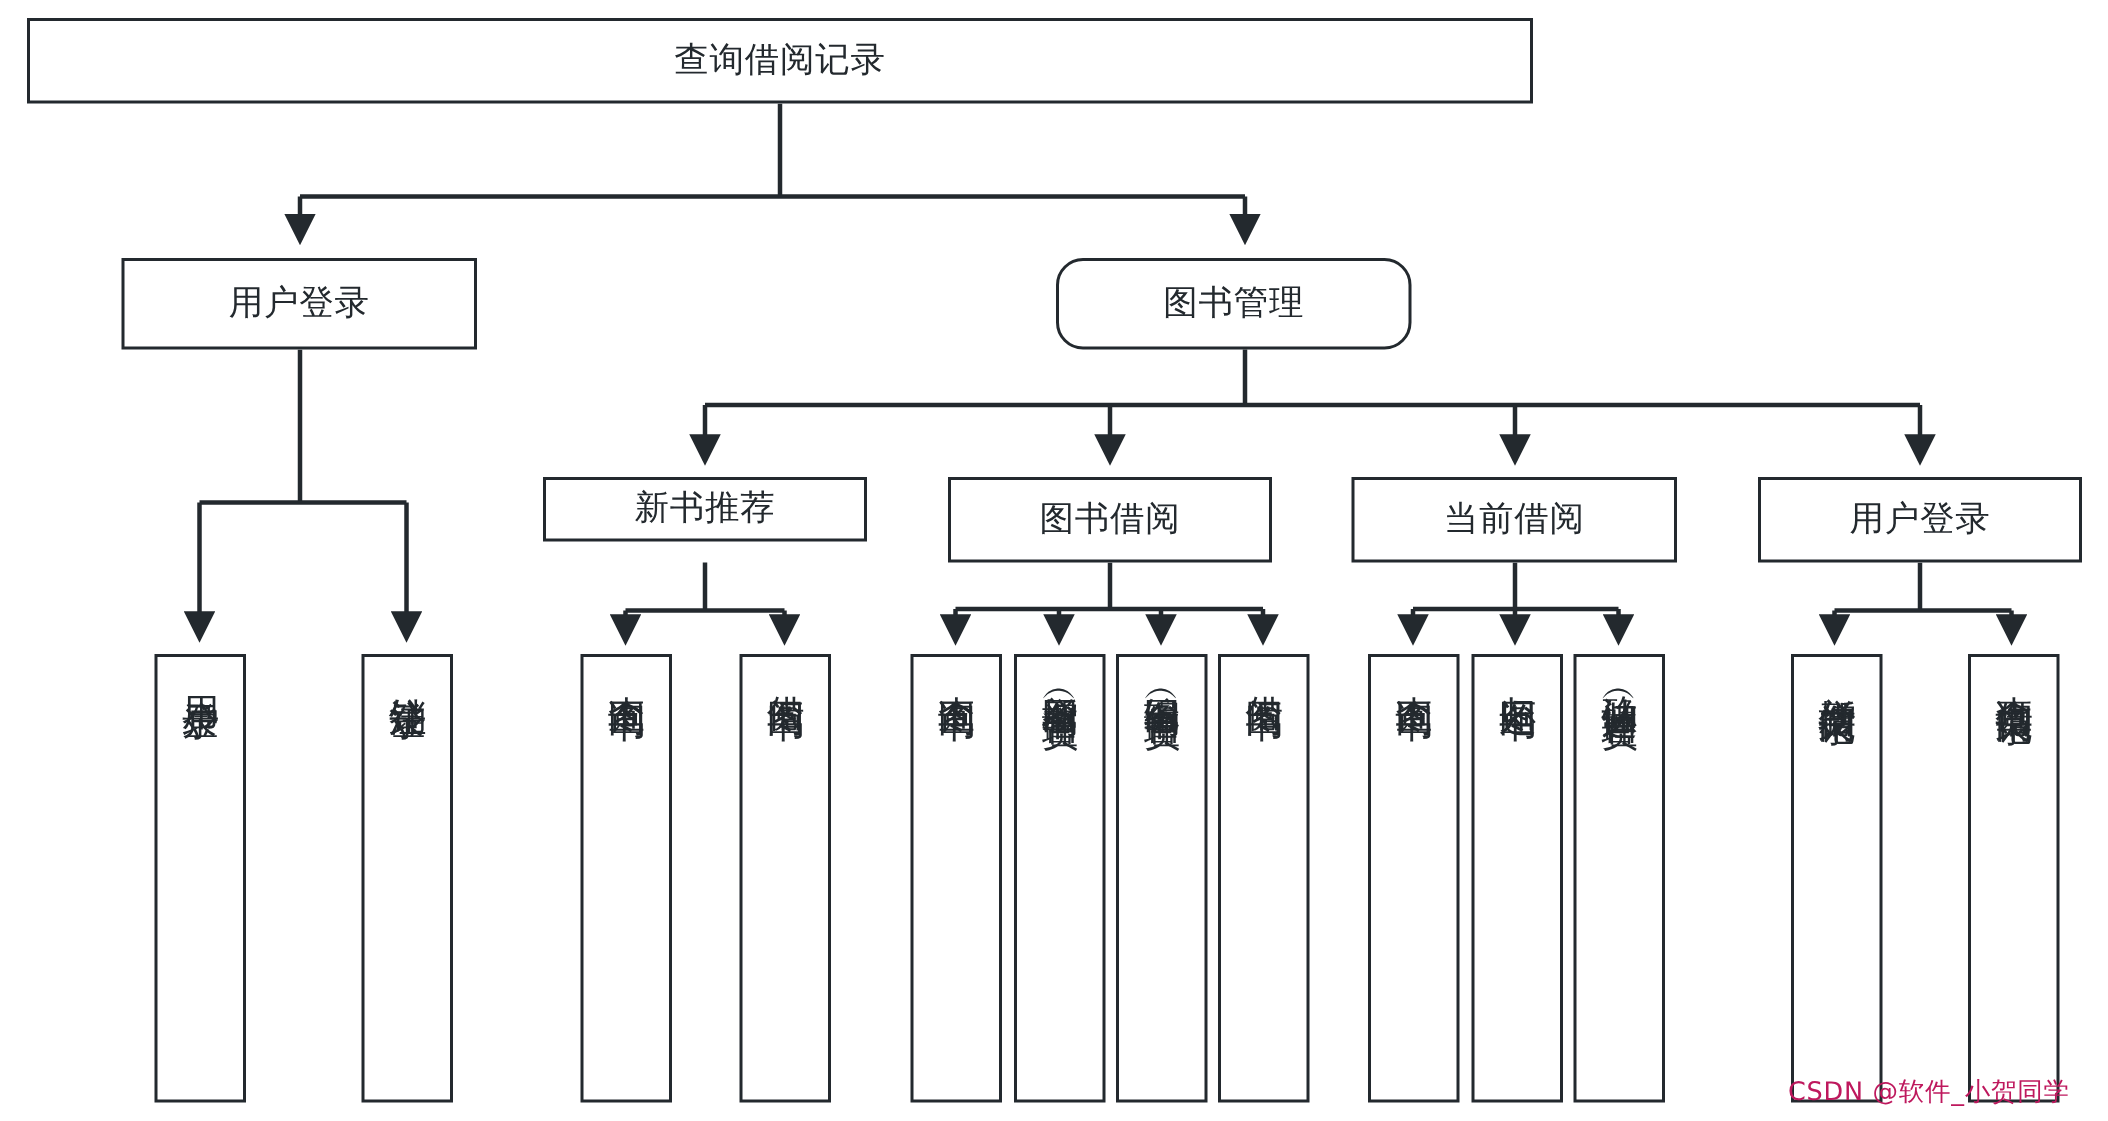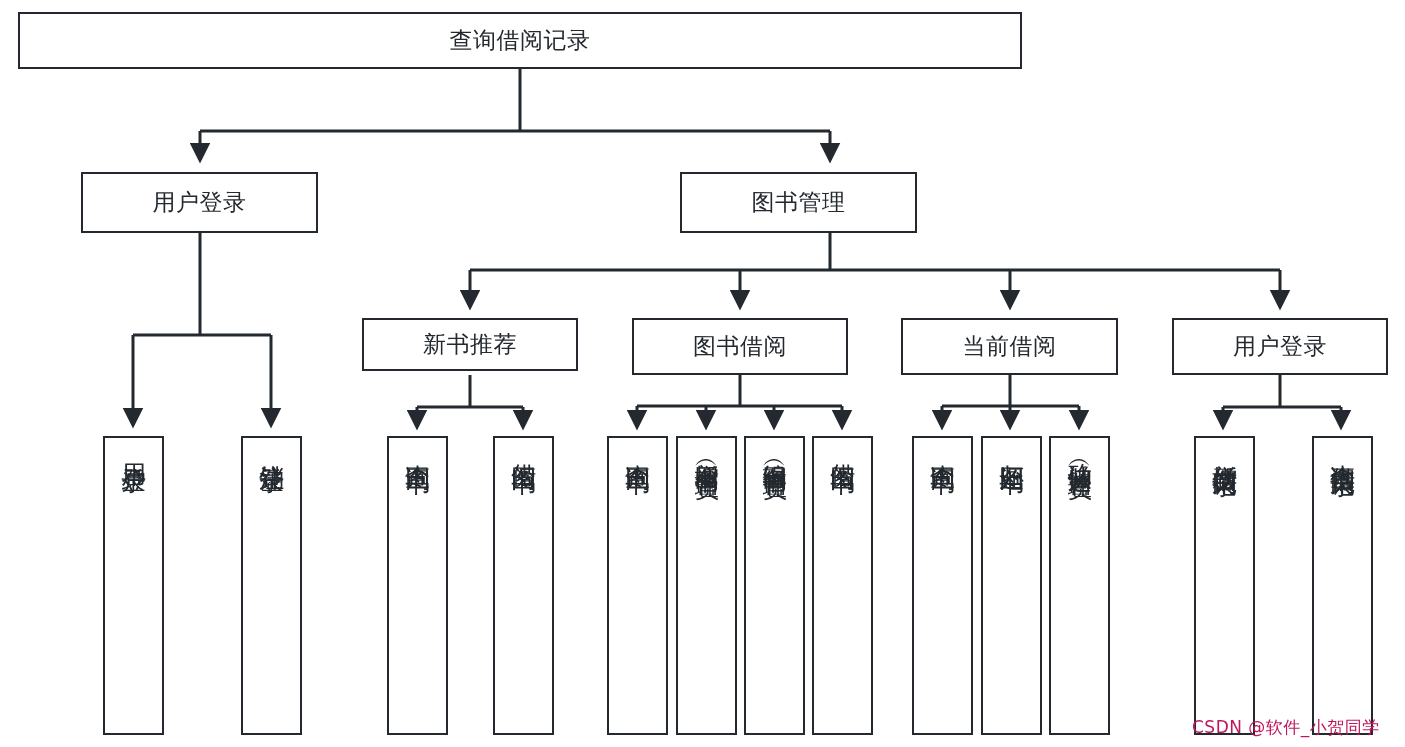--- a/index.html
+++ b/index.html
@@ -132,25 +132,25 @@
     </g>
   </svg>
 
   <div class="node horiz root" style="left:18px; top:12px; width:1004px; height:57px;">
     <span class="node-label">查询借阅记录</span>
   </div>
 
   <div class="node horiz" style="left:81px; top:172px; width:237px; height:61px;">
     <span class="node-label">用户登录</span>
   </div>
-  <div class="node horiz" style="left:680px; top:172px; width:237px; height:61px;">
+  <div class="node horiz" style="left:704px; top:172px; width:237px; height:61px;border-radius:18px;">
     <span class="node-label">图书管理</span>
   </div>
 
-  <div class="node horiz" style="left:362px; top:318px; width:216px; height:53px;">
+  <div class="node horiz" style="left:362px; top:318px; width:216px; height:43px;">
     <span class="node-label">新书推荐</span>
   </div>
   <div class="node horiz" style="left:901px; top:318px; width:217px; height:57px;">
     <span class="node-label">当前借阅</span>
   </div>
   <div class="node horiz" style="left:632px; top:318px; width:216px; height:57px;">
     <span class="node-label">图书借阅</span>
   </div>
   <div class="node horiz" style="left:1172px; top:318px; width:216px; height:57px;">
     <span class="node-label">用户登录</span>

